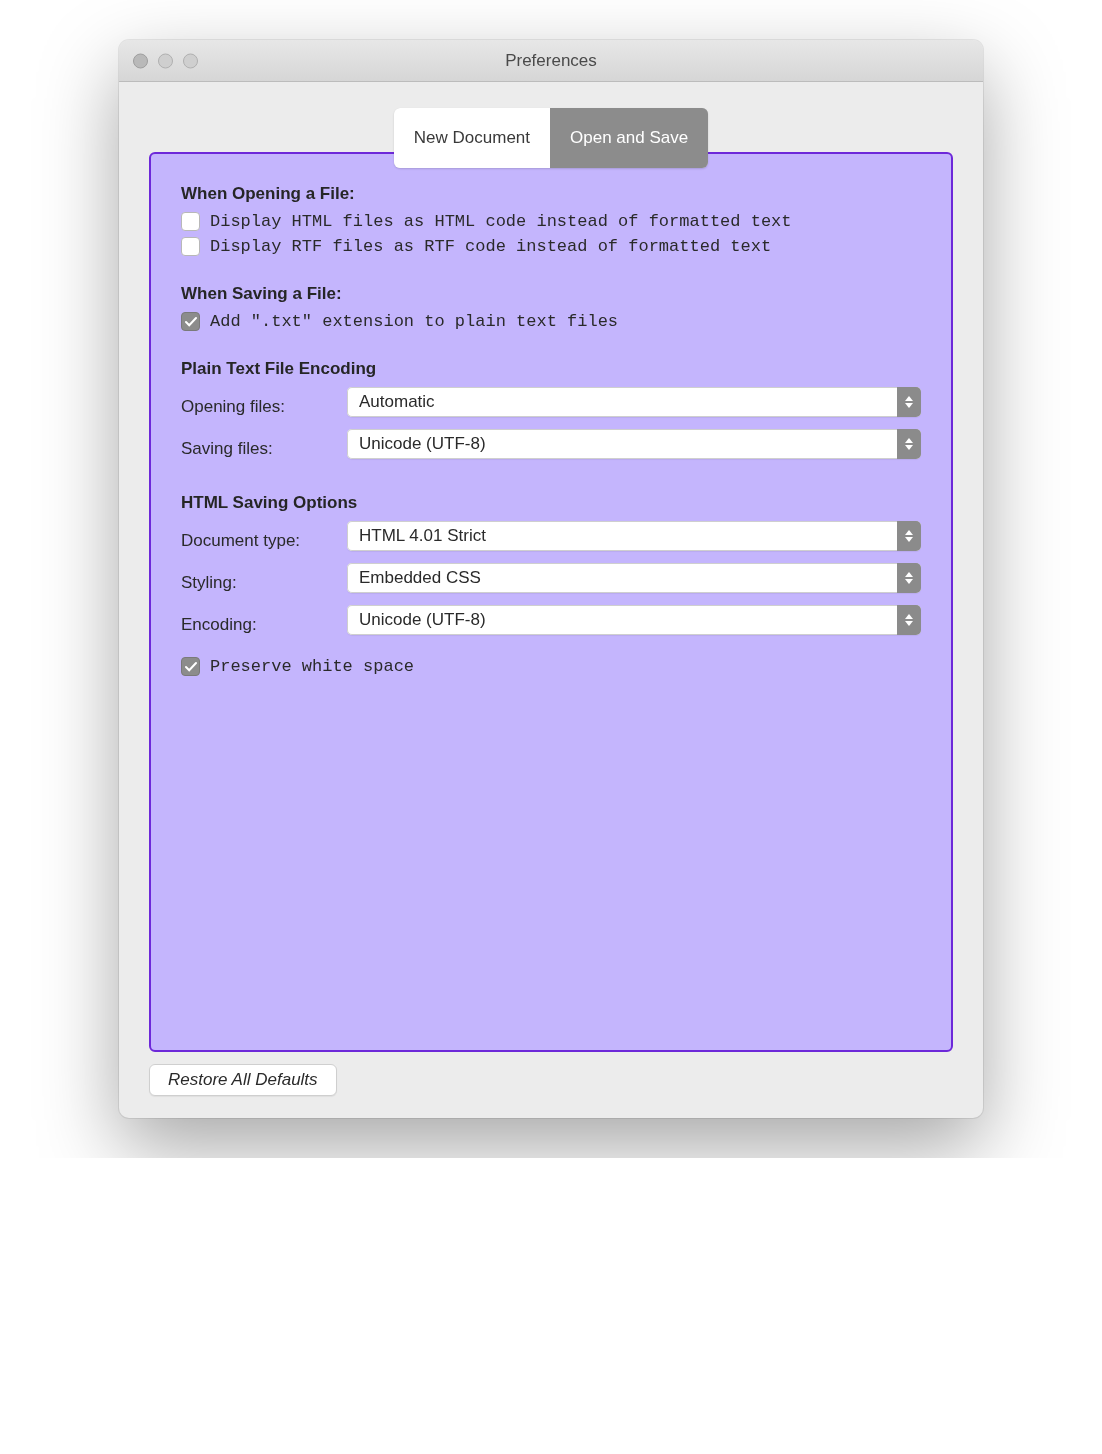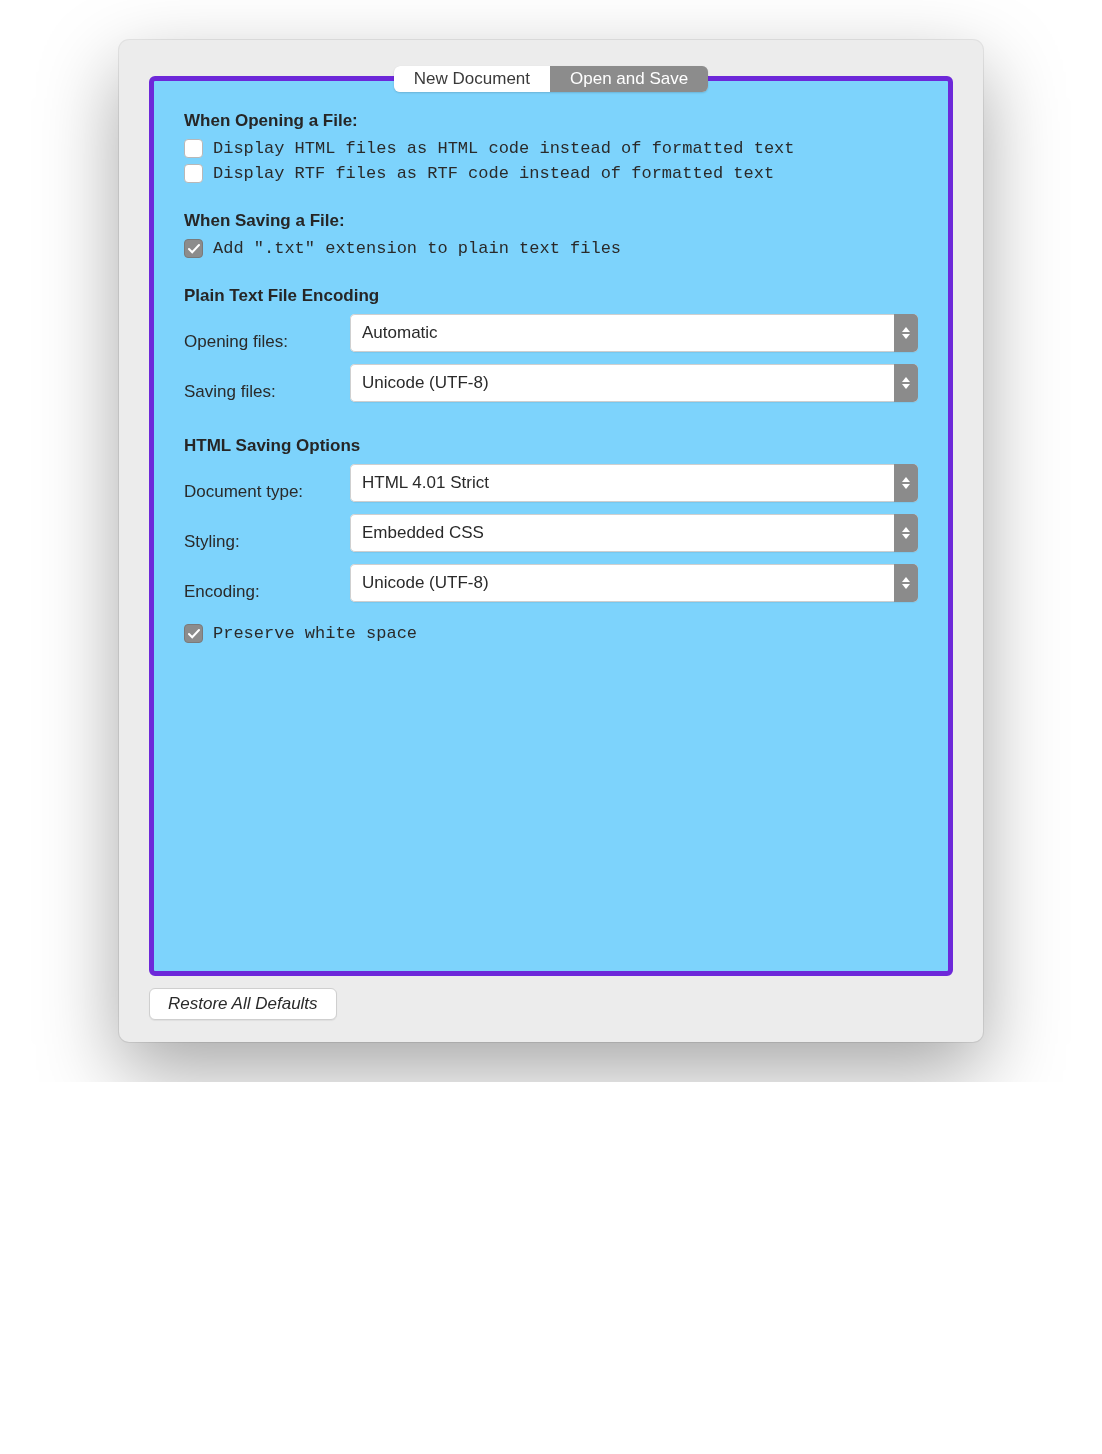--- a/index.html
+++ b/index.html
@@ -58,34 +58,34 @@
       z-index: 2;
     }
     .tabbar {
       display: inline-flex;
       border-radius: 6px;
       overflow: hidden;
       box-shadow: 0 1px 2px rgba(0,0,0,.15), inset 0 0 0 1px #c9c9c9;
     }
     .tab {
       font-size: 17px;
-      padding: 3px 20px;
+      padding: 20px 20px;
       background: #fff;
       color: #3a3a3a;
       cursor: pointer;
       user-select: none;
     }
     .tab.active {
       background: #8c8c8c;
       color: #fff;
     }
     .panel {
       margin-top: -16px;
-      background: #7dd3fc;
-      border: 5px solid #6d28d9;
+      background: #c4b5fd;
+      border: 2px solid #6d28d9;
       border-radius: 6px;
       padding: 30px 30px 20px;
       min-height: 900px;
     }
     .section-title {
       font-weight: 600;
       font-size: 17px;
       color: #262626;
       margin-bottom: 8px;
     }
@@ -127,21 +127,21 @@
     .form-label {
       width: 166px;
       font-size: 17px;
       color: #2a2a2a;
     }
     .select {
       flex: 1;
       position: relative;
       background: #fff;
       border-radius: 5px;
-      height: 38px;
+      height: 30px;
       display: flex;
       align-items: center;
       padding-left: 12px;
       font-size: 17px;
       color: #2a2a2a;
       box-shadow: inset 0 0 0 1px #cfcfcf, 0 1px 1px rgba(0,0,0,.06);
       cursor: pointer;
     }
     .select .caret {
       position: absolute;
@@ -181,20 +181,28 @@
       padding: 5px 18px;
       box-shadow: 0 1px 1px rgba(0,0,0,.06);
       cursor: pointer;
       font-style: italic;
     }
   </style>
 </head>
 <body>
 
 <div class="window">
+  <div class="titlebar">
+    <div class="traffic">
+      <span></span>
+      <span></span>
+      <span></span>
+    </div>
+    <div class="title">Preferences</div>
+  </div>
 
   <div class="content-wrap">
     <div class="tabbar-wrap">
       <div class="tabbar">
         <div class="tab">New Document</div>
         <div class="tab active">Open and Save</div>
       </div>
     </div>
 
     <div class="panel">

